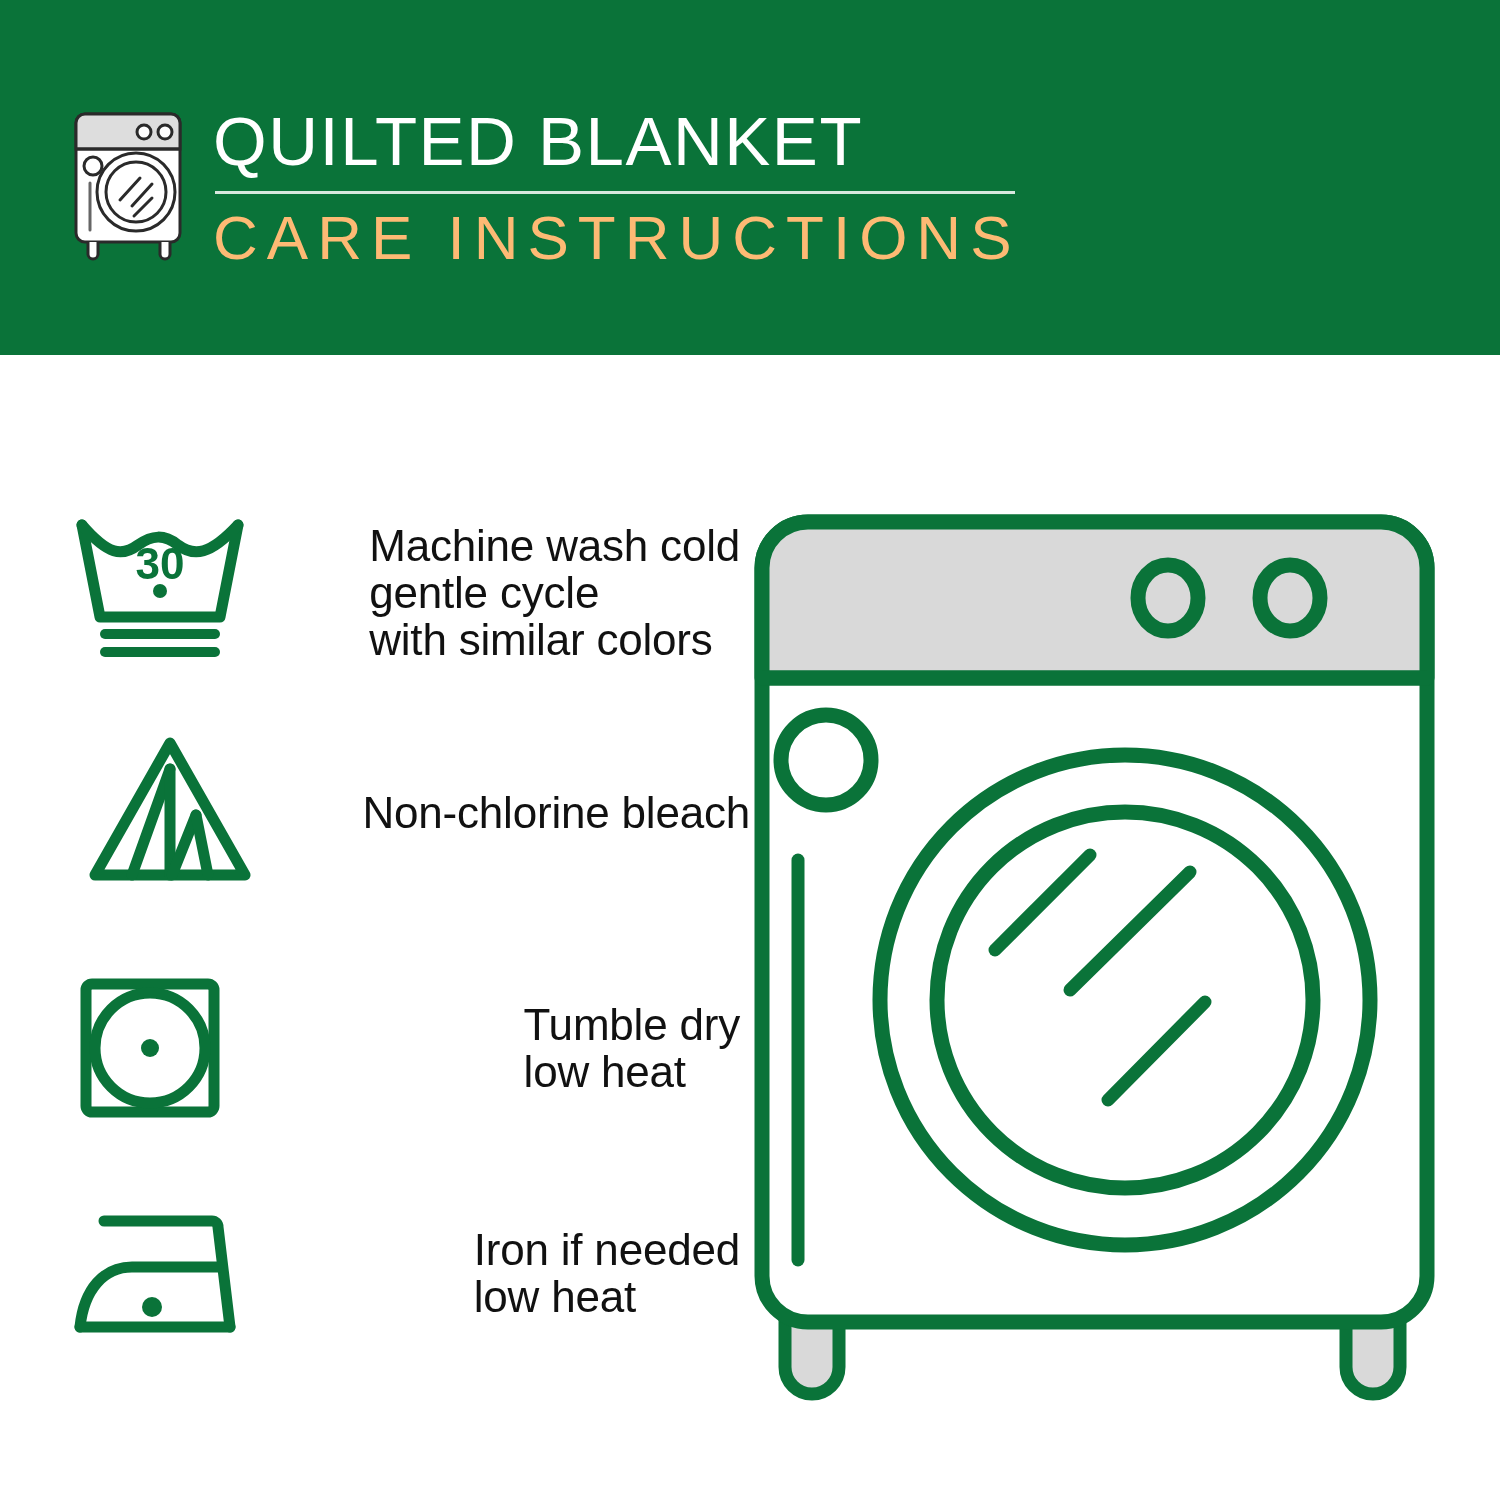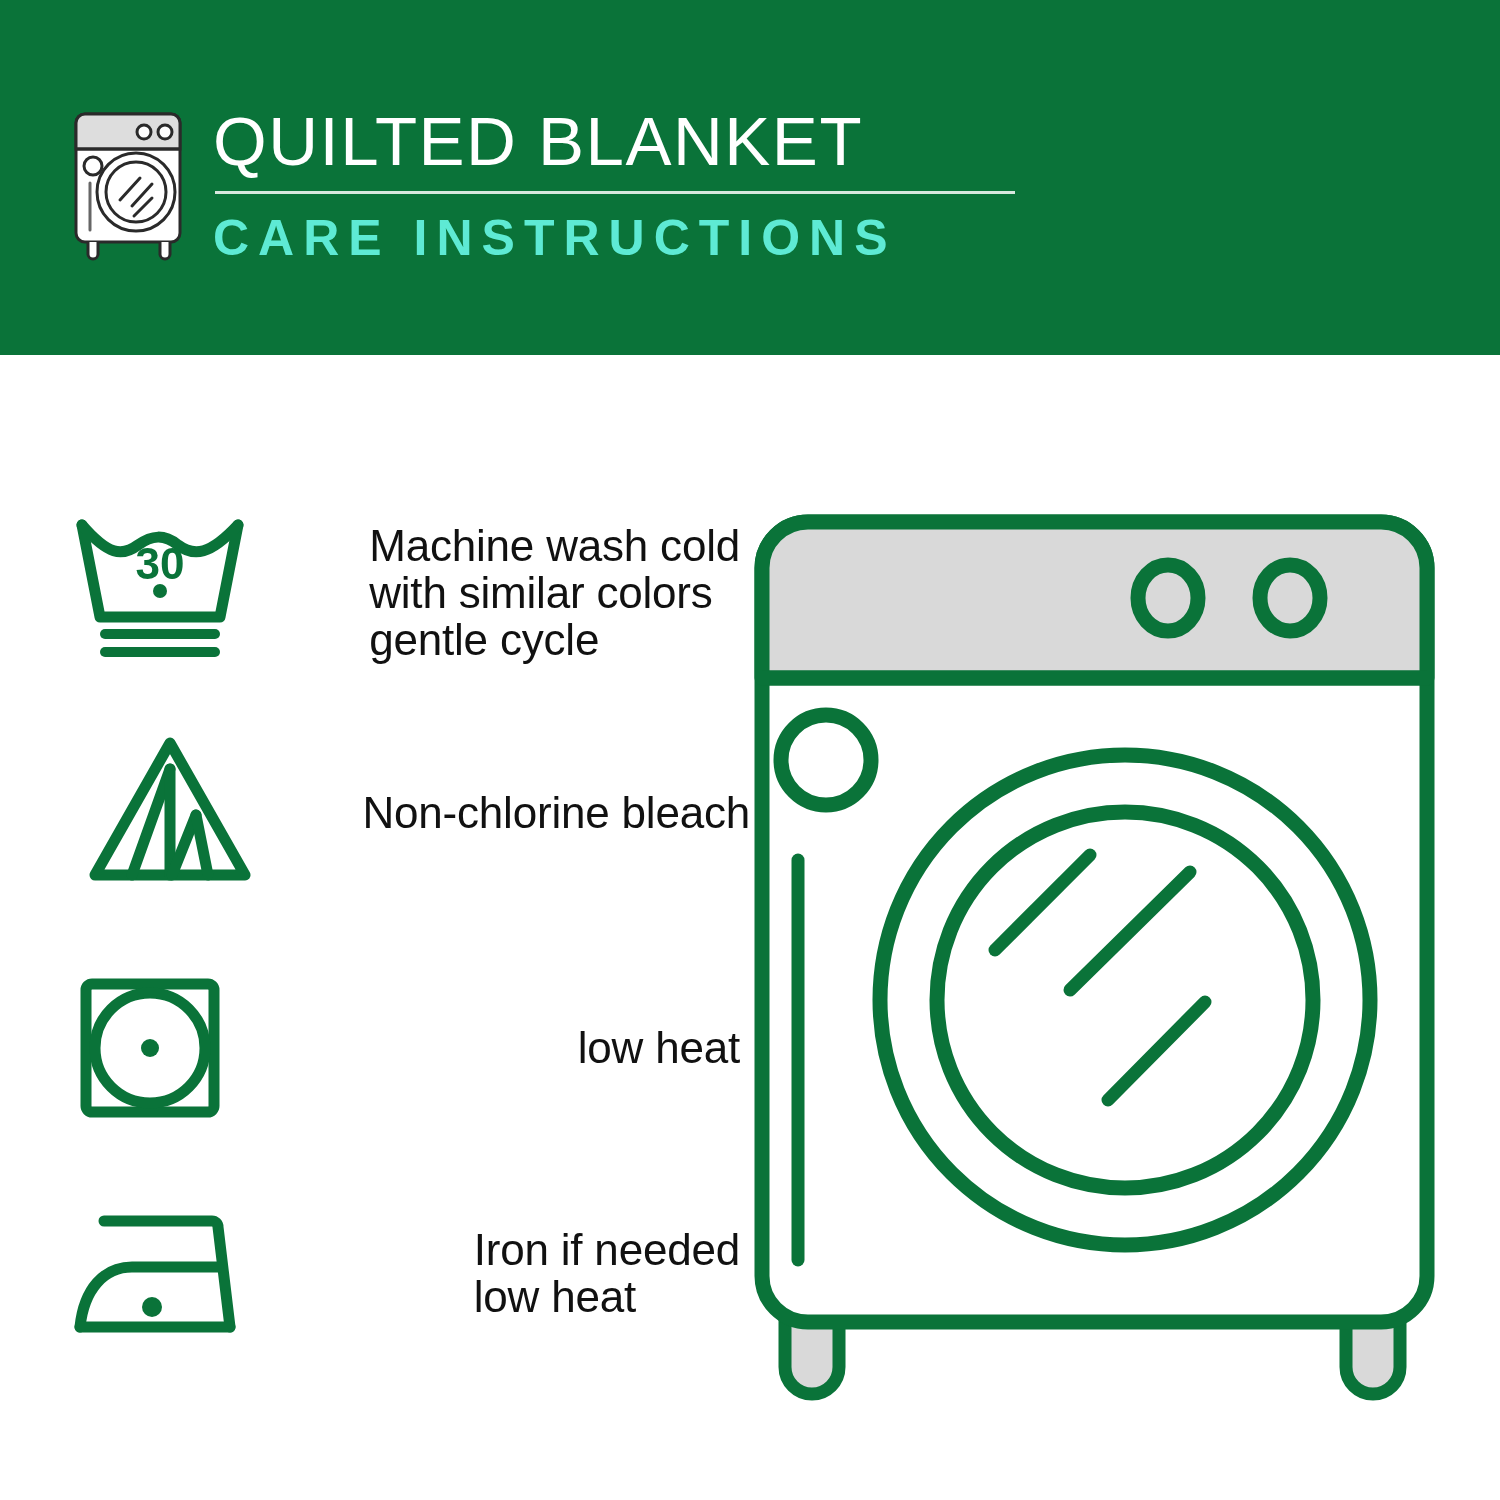--- a/index.html
+++ b/index.html
@@ -50,25 +50,25 @@
     font-weight: 400;
     white-space: nowrap;
   }
   .title-rule {
     width: 800px;
     height: 3px;
     background: #d8e8de;
     margin: 9px 0 6px 2px;
   }
   .title-sub {
-    font-size: 50px;
+    font-size: 62px;
     line-height: 76px;
     letter-spacing: 9px;
-    color: #5eead4;
-    font-weight: 700;
+    color: #fdba74;
+    font-weight: 400;
     white-space: nowrap;
   }
 
   
   .care-list {
     position: absolute;
     left: 0;
     top: 355px;
     width: 740px;
     height: 1145px;
@@ -168,22 +168,22 @@
           <rect x="40" y="124" width="120" height="10" rx="5" fill="#0a7339"></rect>
           <rect x="40" y="142" width="120" height="10" rx="5" fill="#0a7339"></rect>
 
           <circle cx="100" cy="86" r="7" fill="#0a7339"></circle>
 
           <text x="100" y="74" text-anchor="middle" font-family="Liberation Sans, sans-serif" font-size="44" font-weight="bold" fill="#0a7339">30</text>
         </svg>
       </div>
       <div class="care-text">
         <span class="ln">Machine wash cold</span>
+        <span class="ln">gentle cycle</span>
         <span class="ln">with similar colors</span>
-        <span class="ln">gentle cycle</span>
       </div>
     </div>
 
     <div class="care-row care-row-1">
       <div class="care-icon">
         <svg viewBox="0 0 200 175" width="200" height="175" aria-hidden="true">
           <g fill="none" stroke="#0a7339" stroke-width="11" stroke-linejoin="round" stroke-linecap="round">
 
             <path d="M100 18 L175 150 L25 150 Z"></path>
 
@@ -203,20 +203,21 @@
       <div class="care-icon">
         <svg viewBox="0 0 200 175" width="200" height="175" aria-hidden="true">
           <g fill="none" stroke="#0a7339" stroke-width="11" stroke-linejoin="round">
             <rect x="26" y="24" width="128" height="128" rx="6"></rect>
             <circle cx="90" cy="88" r="55"></circle>
           </g>
           <circle cx="90" cy="88" r="9" fill="#0a7339"></circle>
         </svg>
       </div>
       <div class="care-text">
+        <span class="ln">Tumble dry</span>
         <span class="ln">low heat</span>
       </div>
     </div>
 
     <div class="care-row care-row-3">
       <div class="care-icon">
         <svg viewBox="0 0 200 175" width="200" height="175" aria-hidden="true">
           <g fill="none" stroke="#0a7339" stroke-width="11" stroke-linecap="round" stroke-linejoin="round">
 
             <path d="M44 36 H152 a6 6 0 0 1 6 6 L170 142"></path>

